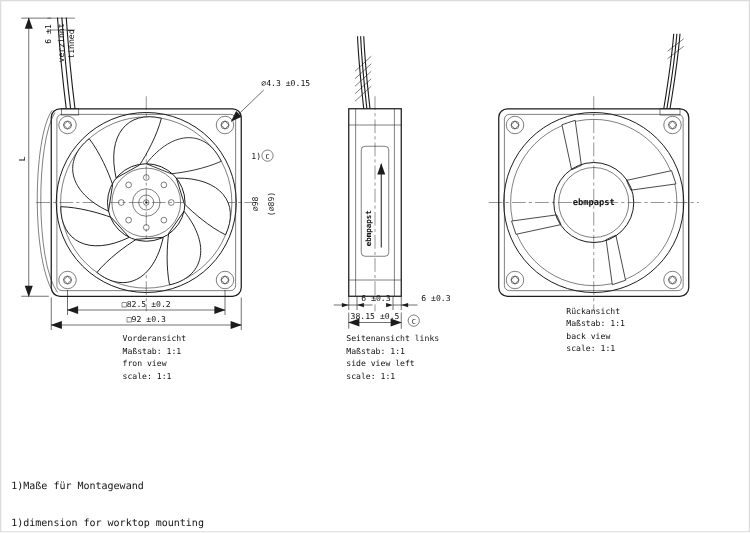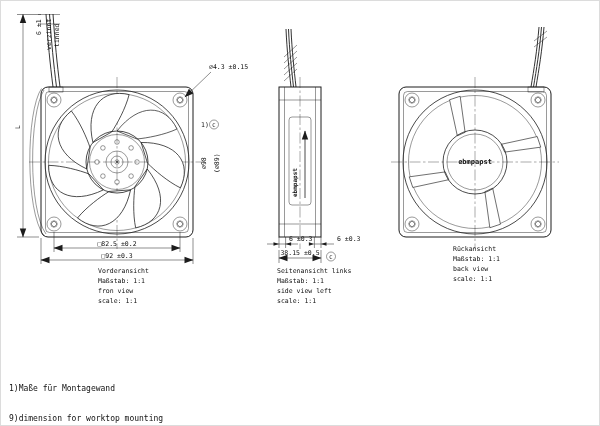--- a/index.html
+++ b/index.html
@@ -240,19 +240,19 @@
       <text class="ttl" x="452" y="260">Maßstab: 1:1</text>
       <text class="ttl" x="452" y="270">back view</text>
       <text class="ttl" x="452" y="280">scale: 1:1</text>
     </g>
   </g>
 </svg>
 
 <div class="footnotes">
   <div class="fn-group">
     <div>1)Maße für Montagewand</div>
-    <div>9)dimension for worktop mounting</div>
+    <div>1)dimension for worktop mounting</div>
   </div>
   
   
 </div>
 
 </div>
 
 </body></html>

